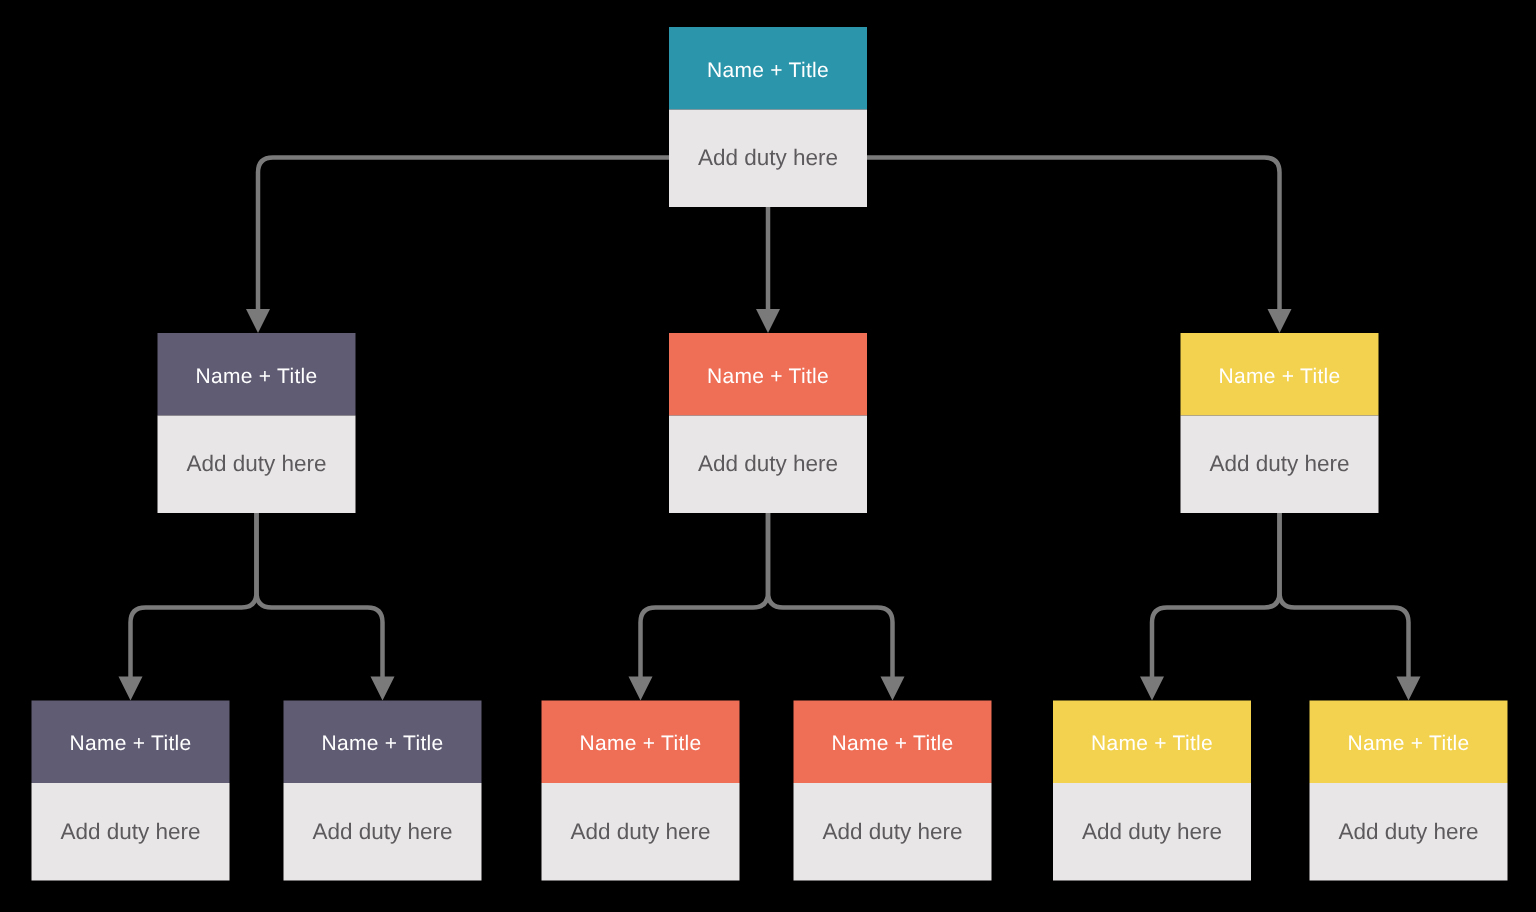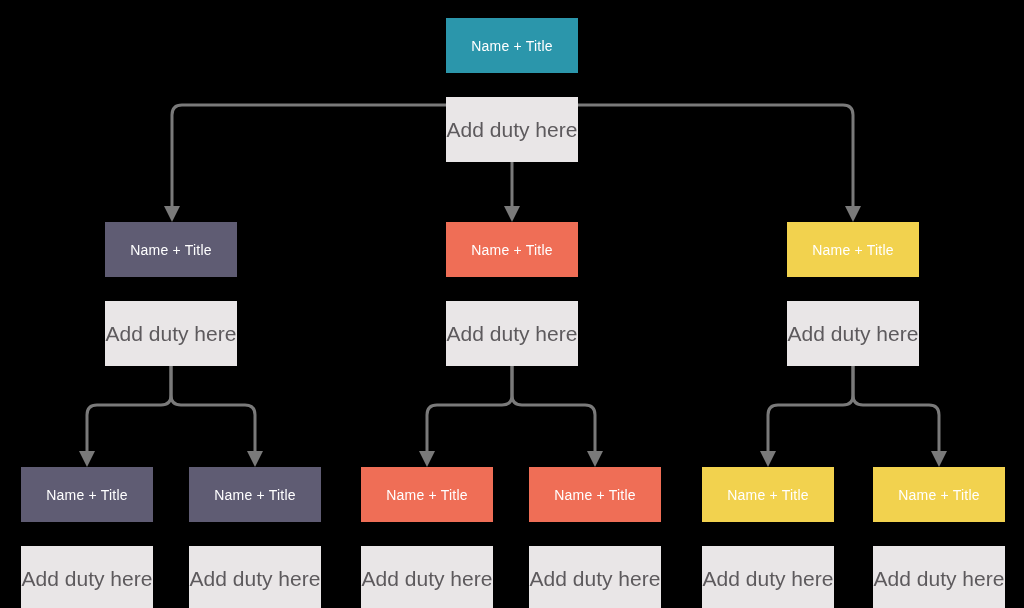--- a/index.html
+++ b/index.html
@@ -44,22 +44,21 @@
     color: #ffffff;
     font-size: 14px;
     letter-spacing: 0.2px;
   }
   .node-body {
     height: 65px;
     display: flex;
     align-items: center;
     justify-content: center;
     color: #5d5a5d;
-    font-size: 21px;
-    margin-top: 24px;
+    font-size: 15px;
   }
 </style>
 </head>
 <body>
 
 <div class="canvas" id="canvas" style="background-color: rgb(0, 0, 0); --line: #7a7a7a;">
 
   <svg class="wires" width="1024" height="608" viewBox="0 0 1024 608">
 
     <path class="wire" d="M446 105 H182 Q172 105 172 115 V208"></path>

